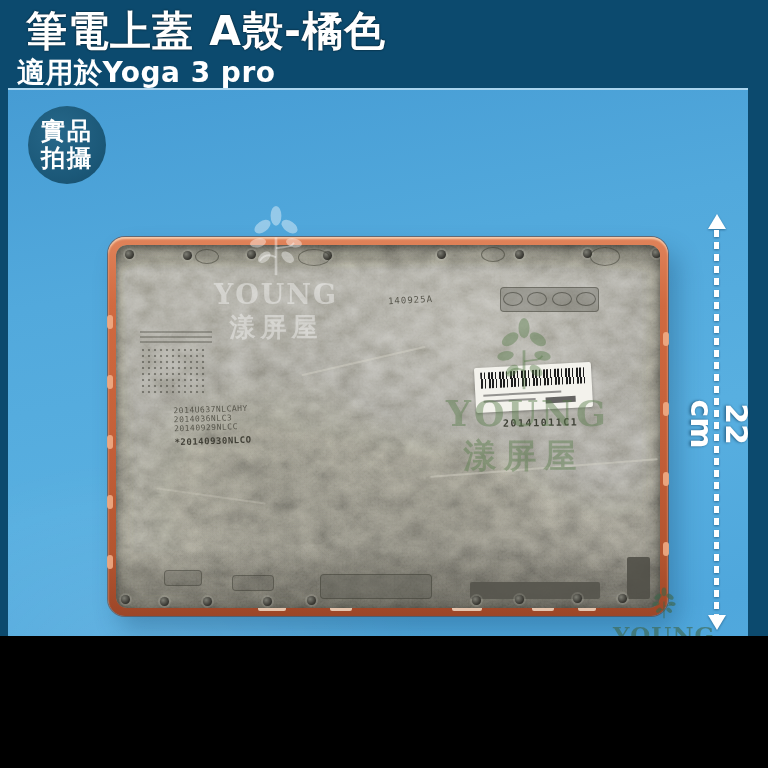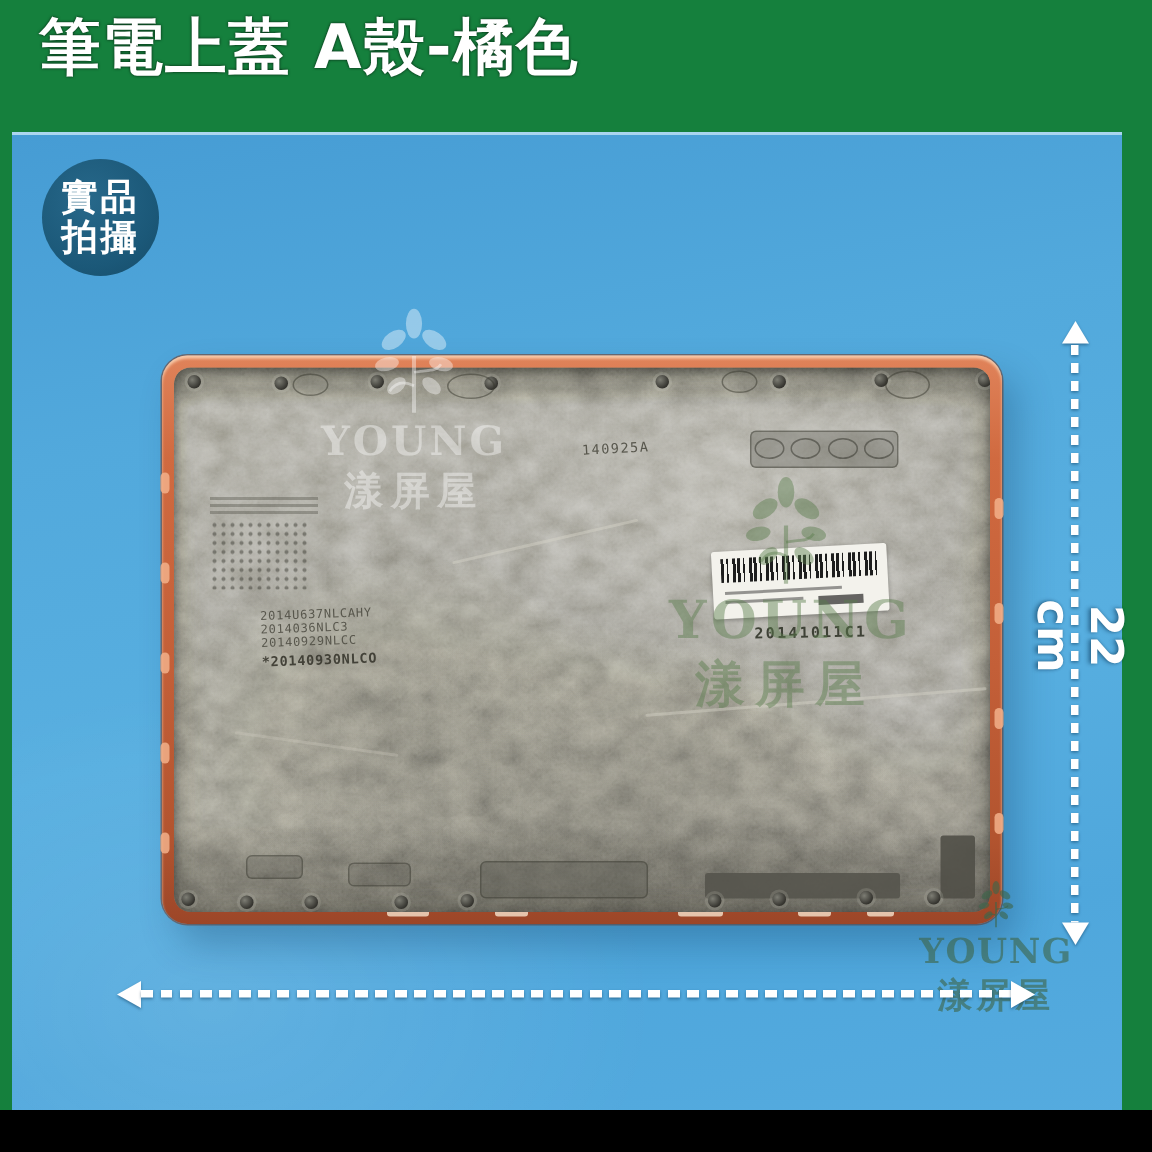--- a/index.html
+++ b/index.html
@@ -1,16 +1,16 @@
 <!DOCTYPE html>
 <html><head>
 <meta charset="utf-8">
 <style>
   html,body{margin:0;padding:0;background:#000;}
-  .canvas{position:relative;width:768px;height:740px;background:#15803d;overflow:hidden;
+  .canvas{position:relative;width:768px;height:636px;background:#0c4a6e;overflow:hidden;
           font-family:"DejaVu Sans","Liberation Sans",sans-serif;}
   .abs{position:absolute;}
 
   
   .hdr-title{left:26px;top:4px;color:#fff;font-size:41px;font-weight:bold;letter-spacing:1px;
              text-shadow:0 0 2px rgba(0,0,0,.8);white-space:nowrap;}
   .hdr-sub{left:17px;top:54px;color:#fff;font-size:28px;font-weight:bold;letter-spacing:.5px;white-space:nowrap;}
 
   
   .photo{left:8px;top:88px;width:740px;height:660px;
@@ -139,20 +139,21 @@
     <filter id="grainF2" x="0" y="0" width="100%" height="100%">
       <feTurbulence type="fractalNoise" baseFrequency="0.5" numOctaves="2" seed="11"></feTurbulence>
       <feColorMatrix type="matrix" values="0.4 0.4 0.2 0 0  0.4 0.4 0.2 0 0  0.4 0.4 0.2 0 0  0 0 0 0 1"></feColorMatrix>
     </filter>
   </defs>
 </svg>
 
 <div class="canvas">
 
   <div class="abs hdr-title">筆電上蓋 A殼-橘色</div>
+  <div class="abs hdr-sub">適用於Yoga 3 pro</div>
 
   <div class="abs photo">
 
     <div class="abs badge">
       <span>實品</span>
       <span>拍攝</span>
     </div>
 
     <div class="abs cover">
 

